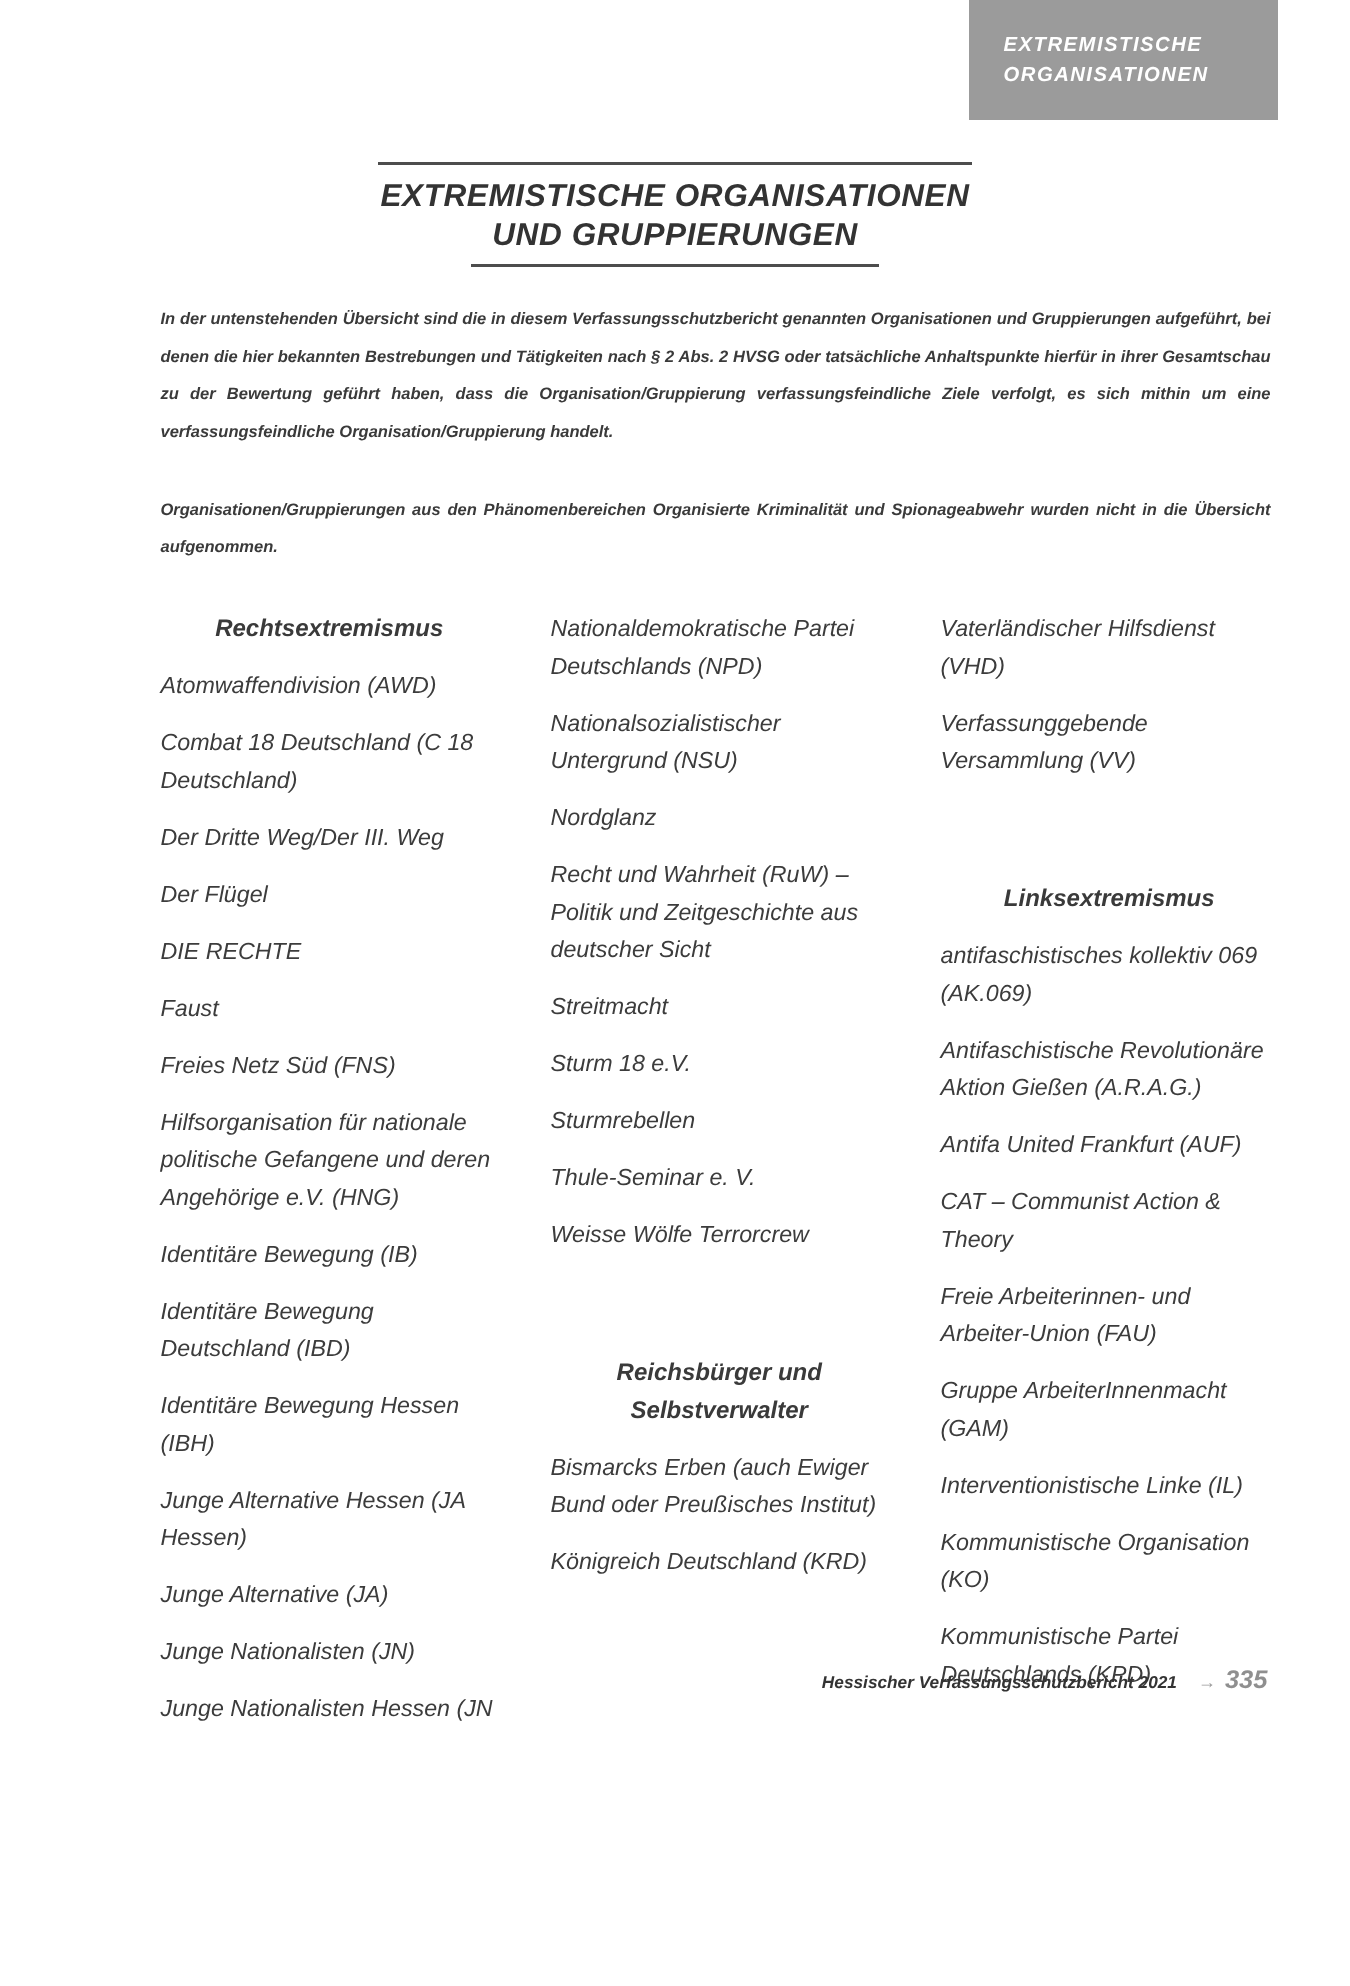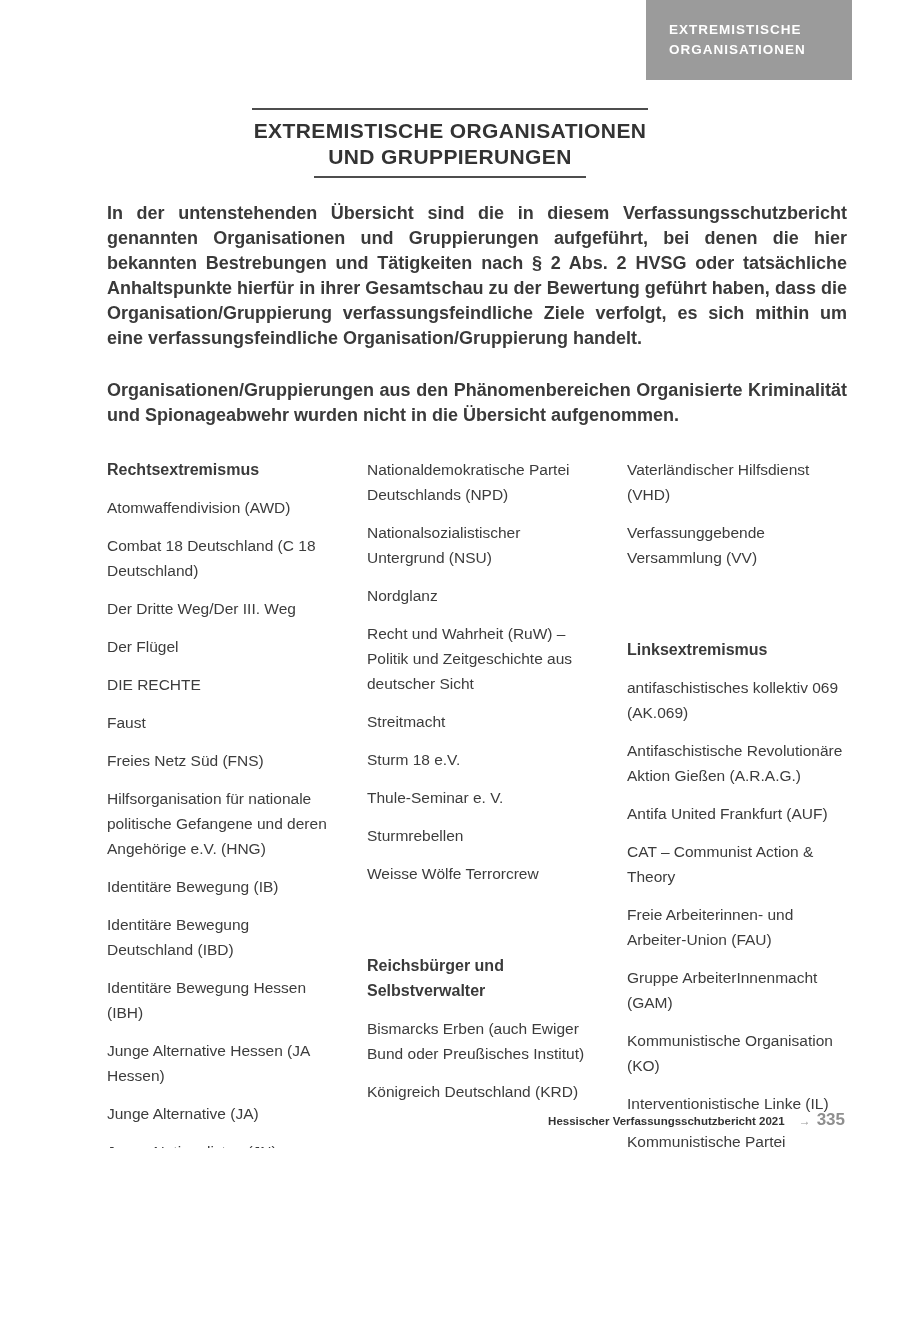--- a/index.html
+++ b/index.html
@@ -5,20 +5,21 @@
   * { box-sizing: border-box; }
   html, body { margin: 0; padding: 0; background: #ffffff; }
   .page {
     position: relative;
     width: 900px;
     height: 1148px;
     background: #ffffff;
     font-family: "Liberation Sans", sans-serif;
     color: #3c3c3c;
     overflow: hidden;
+    font-style: italic;
   }
 
   
   .corner-tab {
     position: absolute;
     top: 0;
     left: 646px;
     width: 206px;
     height: 80px;
     background: #9b9b9b;
@@ -59,21 +60,21 @@
     font-weight: bold;
     letter-spacing: 0.4px;
     line-height: 26px;
     padding: 0 14px 6px 14px;
     border-bottom: 2px solid #4d4d4d;
   }
 
   .intro {
     margin: 23px 0 0 107px;
     width: 740px;
-    font-size: 18px;
+    font-size: 11px;
     font-weight: bold;
     line-height: 25px;
     text-align: justify;
     color: #3a3a3a;
     hyphens: auto;
     -webkit-hyphens: auto;
   }
   .note { margin-top: 27px; }
 
   .columns {
@@ -82,20 +83,21 @@
     margin: 29px 0 0 107px;
     width: 745px;
   }
   .col { width: 225px; }
   .col-heading {
     margin: 0 0 13px 0;
     font-size: 16px;
     font-weight: bold;
     line-height: 25px;
     color: #3a3a3a;
+    text-align: center;
   }
   .item {
     margin: 0 0 13px 0;
     font-size: 15.5px;
     font-weight: normal;
     line-height: 25px;
     color: #3c3c3c;
     hyphens: auto;
     -webkit-hyphens: auto;
   }
@@ -168,22 +170,22 @@
     </div>
 
     <div class="col">
       <div class="list">
           <p class="item">Nationaldemokratische Partei Deutschlands (NPD)</p>
           <p class="item">Nationalsozialistischer Untergrund (NSU)</p>
           <p class="item">Nordglanz</p>
           <p class="item">Recht und Wahrheit (RuW) – Politik und Zeitgeschichte aus deutscher Sicht</p>
           <p class="item">Streitmacht</p>
           <p class="item">Sturm 18 e.V.</p>
+          <p class="item">Sturmrebellen</p>
           <p class="item">Thule-Seminar e. V.</p>
-          <p class="item">Sturmrebellen</p>
           <p class="item">Weisse Wölfe Terrorcrew</p>
         </div>
       <div class="spacer"></div>
       <h3 class="col-heading">Reichsbürger und Selbstverwalter</h3>
       <div class="list">
           <p class="item">Bismarcks Erben (auch Ewiger Bund oder Preußisches Institut)</p>
           <p class="item">Königreich Deutschland (KRD)</p>
         </div>
     </div>
 
@@ -194,22 +196,22 @@
         </div>
       <div class="spacer"></div>
       <h3 class="col-heading">Linksextremismus</h3>
       <div class="list">
           <p class="item">antifaschistisches kollektiv 069 (AK.069)</p>
           <p class="item">Antifaschistische Revolutionäre Aktion Gießen (A.R.A.G.)</p>
           <p class="item">Antifa United Frankfurt (AUF)</p>
           <p class="item">CAT – Communist Action &amp; Theory</p>
           <p class="item">Freie Arbeiterinnen- und Arbeiter-Union (FAU)</p>
           <p class="item">Gruppe ArbeiterInnenmacht (GAM)</p>
+          <p class="item">Interventionistische Linke (IL)</p>
           <p class="item">Kommunistische Organisation (KO)</p>
-          <p class="item">Interventionistische Linke (IL)</p>
           <p class="item">Kommunistische Partei Deutschlands (KPD)</p>
         </div>
     </div>
 
   </div>
 
   <div class="footer">
     <span class="footer-text">Hessischer Verfassungsschutzbericht 2021</span>
     <span class="footer-arrow">→</span>
     <span class="footer-page">335</span>

